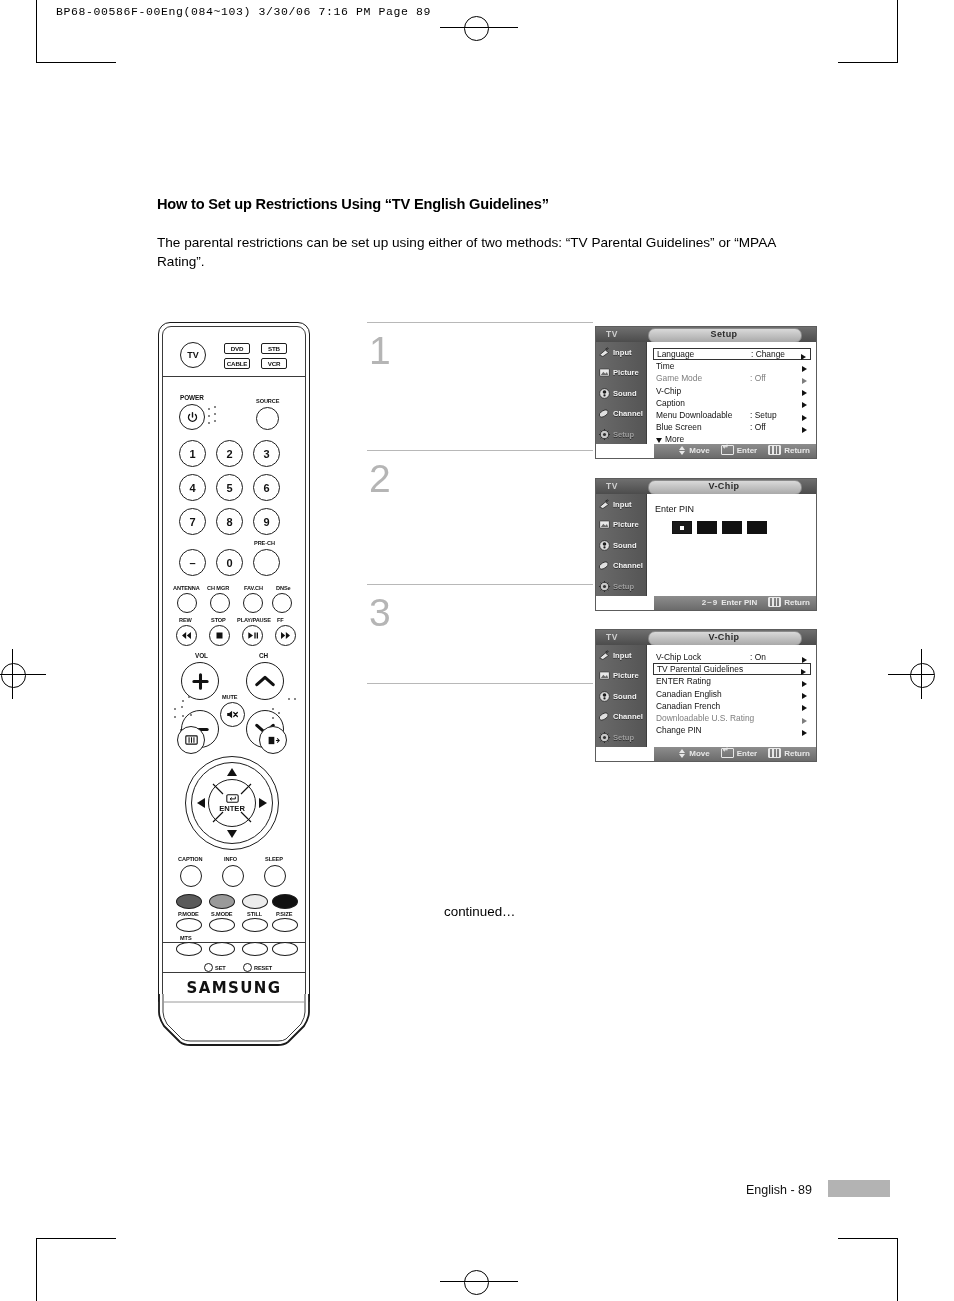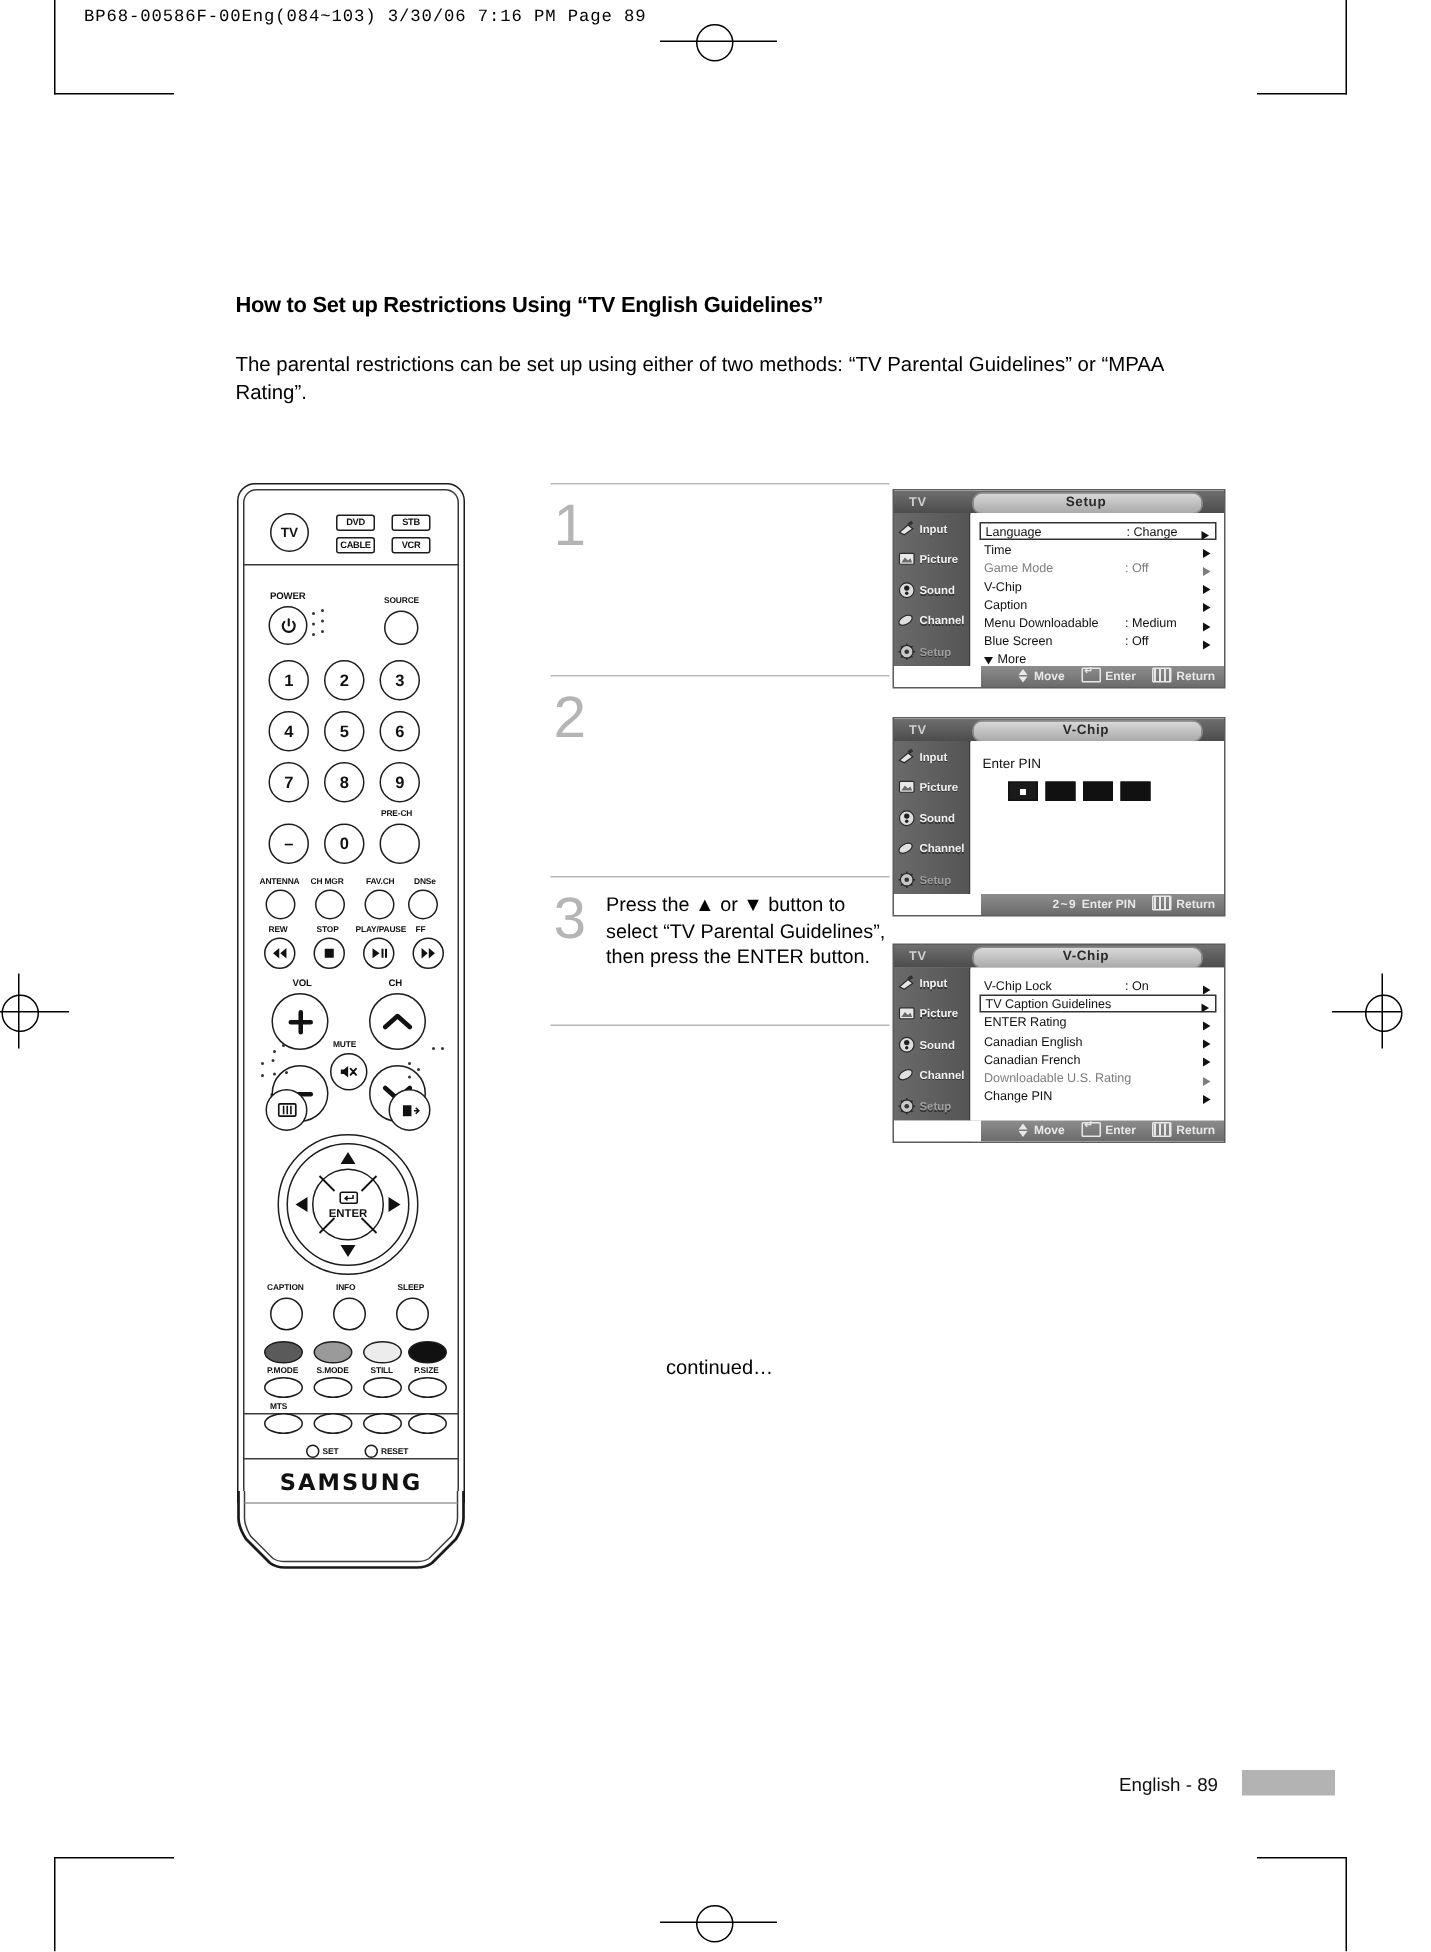--- a/index.html
+++ b/index.html
@@ -307,21 +307,20 @@
 
 <div class="steps">
   <div class="step s1">
     <div class="step-num">1</div>
   </div>
   <div class="step s2">
     <div class="step-num">2</div>
   </div>
   <div class="step s3">
     <div class="step-num">3</div>
-    <div class="step-body">Press the ▲ or ▼ button to select “TV Parental Guidelines”, then press the ENTER button.</div>
   </div>
 </div>
 
 <div class="continued">continued…</div>
 
 <div class="osd" id="osd1">
   <div class="osd-titlebar">
     <div class="osd-tv">TV</div>
     <div class="osd-title-pill"></div>
     <div class="osd-title-text">Setup</div>
@@ -385,21 +384,21 @@
       <span class="mr-value"></span>
       <span class="mr-arrow"><span class="arrow-r"></span></span>
     </div>
     <div class="menu-row">
       <span class="mr-label">Caption</span>
       <span class="mr-value"></span>
       <span class="mr-arrow"><span class="arrow-r"></span></span>
     </div>
     <div class="menu-row">
       <span class="mr-label">Menu Downloadable</span>
-      <span class="mr-value">: Medium</span>
+      <span class="mr-value">: Setup</span>
       <span class="mr-arrow"><span class="arrow-r"></span></span>
     </div>
     <div class="menu-row">
       <span class="mr-label">Blue Screen</span>
       <span class="mr-value">: Off</span>
       <span class="mr-arrow"><span class="arrow-r"></span></span>
     </div>
     <div class="menu-row">
       <span class="mr-label">
         <span class="arrow-d-small"></span><span>More</span>
@@ -539,21 +538,21 @@
       <span class="osd-side-label">Setup</span>
     </div>
   </div>
   <div class="osd-content">
     <div class="menu-row">
       <span class="mr-label">V-Chip Lock</span>
       <span class="mr-value">: On</span>
       <span class="mr-arrow"><span class="arrow-r"></span></span>
     </div>
     <div class="menu-row selected">
-      <span class="mr-label">TV Caption Guidelines</span>
+      <span class="mr-label">TV Parental Guidelines</span>
       <span class="mr-value"></span>
       <span class="mr-arrow"><span class="arrow-r"></span></span>
     </div>
     <div class="menu-row">
       <span class="mr-label">ENTER Rating</span>
       <span class="mr-value"></span>
       <span class="mr-arrow"><span class="arrow-r"></span></span>
     </div>
     <div class="menu-row">
       <span class="mr-label">Canadian English</span>

